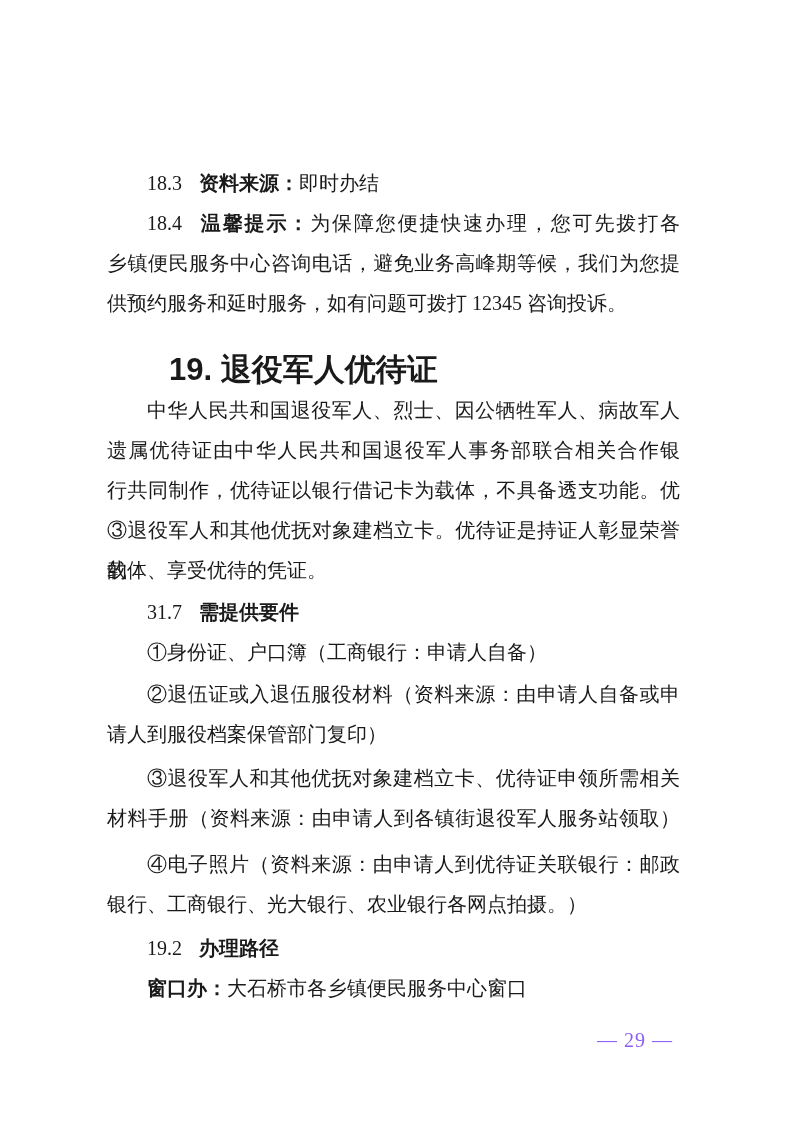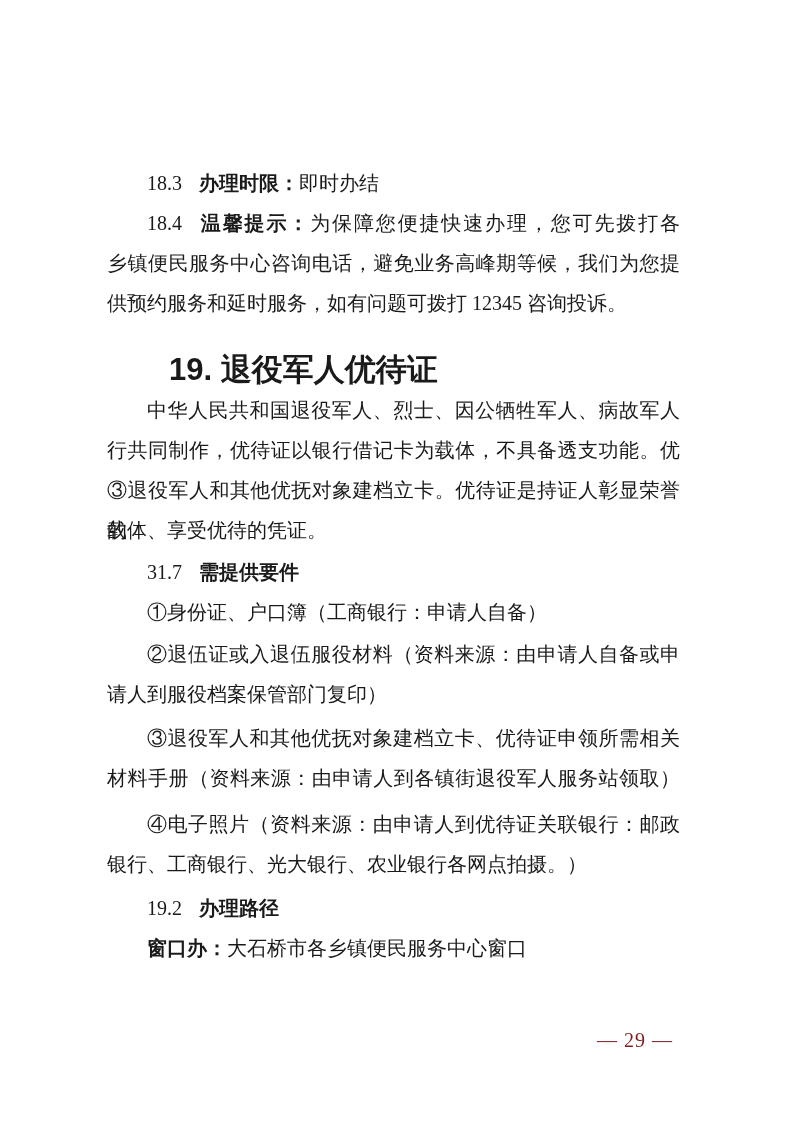--- a/index.html
+++ b/index.html
@@ -42,43 +42,44 @@
   .mt2 { margin-top: 2px; }
   .mt4 { margin-top: 4px; }
   .mt6 { margin-top: 6px; }
   .page-number {
     position: absolute;
     top: 1026px;
     right: 120px;
     font-size: 20px;
     line-height: 28px;
     letter-spacing: 1px;
-    color: #7f1d1d;
+    color: #8b5cf6;
     text-align: right;
   }
 </style>
 </head>
 <body>
 
 <div class="page">
   <div class="content">
 
     <div class="ln ind">
-      <span class="num">18.3</span><span class="bold">办理时限：</span><span>即时办结</span>
+      <span class="num">18.3</span><span class="bold">资料来源：</span><span>即时办结</span>
     </div>
 
     <div class="ln ind jf">
       <span class="num">18.4</span><span class="bold">温馨提示：</span><span>为保障您便捷快速办理，您可先拨打各</span>
     </div>
     <div class="ln jf">乡镇便民服务中心咨询电话，避免业务高峰期等候，我们为您提</div>
     <div class="ln">供预约服务和延时服务，如有问题可拨打 12345 咨询投诉。</div>
 
     <div class="ln ind heading">19. 退役军人优待证</div>
 
     <div class="ln ind jf">中华人民共和国退役军人、烈士、因公牺牲军人、病故军人</div>
+    <div class="ln jf">遗属优待证由中华人民共和国退役军人事务部联合相关合作银</div>
     <div class="ln jf">行共同制作，优待证以银行借记卡为载体，不具备透支功能。优</div>
     <div class="ln jf">③退役军人和其他优抚对象建档立卡。优待证是持证人彰显荣誉的</div>
     <div class="ln">载体、享受优待的凭证。</div>
 
     <div class="ln ind mt2">
       <span class="num">31.7</span><span class="bold">需提供要件</span>
     </div>
 
     <div class="ln ind">①身份证、户口簿（工商银行：申请人自备）</div>
 

